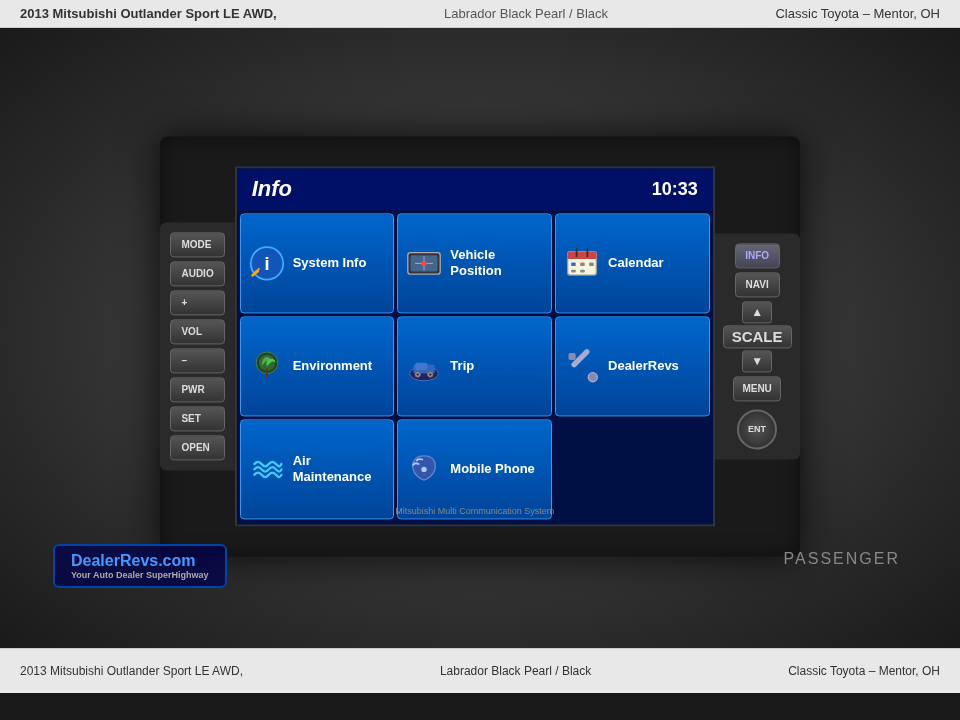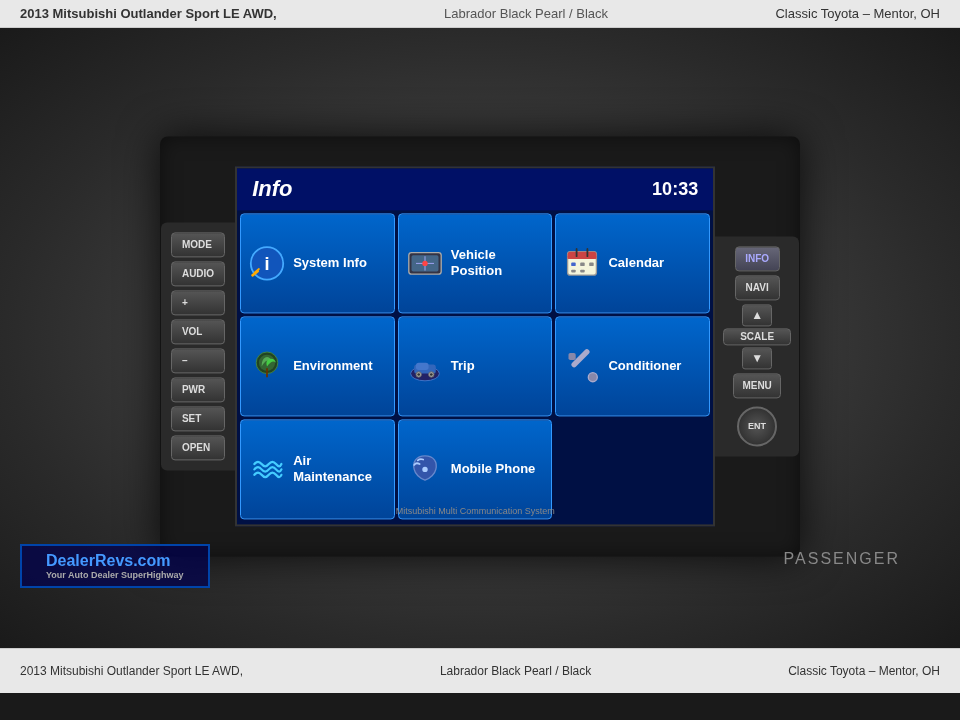--- a/index.html
+++ b/index.html
@@ -236,24 +236,25 @@
     .watermark {
       position: absolute;
       bottom: 60px;
       left: 20px;
       z-index: 10;
     }
 
     .watermark-box {
       background: rgba(0,0,80,0.7);
       border: 2px solid #0044aa;
-      border-radius: 0;
-      padding: 6px 24px;
+      border-radius: 6px;
+      padding: 6px 16px;
       color: #fff;
       font-size: 10px;
+      margin-left: 33px;
     }
 
     .watermark-logo {
       font-size: 16px;
       font-weight: bold;
       color: #4499ff;
     }
 
     .watermark-sub {
       font-size: 9px;
@@ -395,21 +396,21 @@
         </div>
 
         <div class="menu-item">
           <div class="icon-svg">
             <svg viewBox="0 0 40 40" fill="none" xmlns="http://www.w3.org/2000/svg">
               <rect x="7" y="18" width="26" height="6" rx="3" fill="#aaaacc" transform="rotate(-45 7 18)"></rect>
               <rect x="5" y="5" width="8" height="8" rx="2" fill="#8888aa"></rect>
               <circle cx="32" cy="32" r="5" fill="#8888aa" stroke="#aaaacc" stroke-width="1.5"></circle>
             </svg>
           </div>
-          <span class="menu-item-label">Conditioner</span>
+          <span class="menu-item-label">DealerRevs</span>
         </div>
 
         <div class="menu-item">
           <div class="icon-svg">
             <svg viewBox="0 0 40 40" fill="none" xmlns="http://www.w3.org/2000/svg">
               <path d="M6 20 Q10 15 14 20 Q18 25 22 20 Q26 15 30 20 Q34 25 36 20" stroke="#44ccff" stroke-width="2.5" fill="none" stroke-linecap="round"></path>
               <path d="M6 26 Q10 21 14 26 Q18 31 22 26 Q26 21 30 26 Q34 31 36 26" stroke="#44ccff" stroke-width="2.5" fill="none" stroke-linecap="round"></path>
               <path d="M6 14 Q10 9 14 14 Q18 19 22 14 Q26 9 30 14 Q34 19 36 14" stroke="#44ccff" stroke-width="2.5" fill="none" stroke-linecap="round"></path>
             </svg>
           </div>
@@ -433,21 +434,21 @@
       </div>
 
       <div class="system-text">Mitsubishi Multi Communication System</div>
     </div>
 
     <div class="right-controls">
       <div class="right-btn active">INFO</div>
       <div class="right-btn">NAVI</div>
       <div class="nav-arrows">
         <div class="nav-arrow">▲</div>
-        <div class="right-btn" style="padding:2px 16px; font-size:10px;text-align:right;">SCALE</div>
+        <div class="right-btn" style="padding:2px 8px; font-size:15px;text-align:right;">SCALE</div>
         <div class="nav-arrow">▼</div>
       </div>
       <div class="right-btn">MENU</div>
       <div class="ent-knob">ENT</div>
     </div>
 
   </div>
 
   <div class="passenger-area">PASSENGER</div>
 

